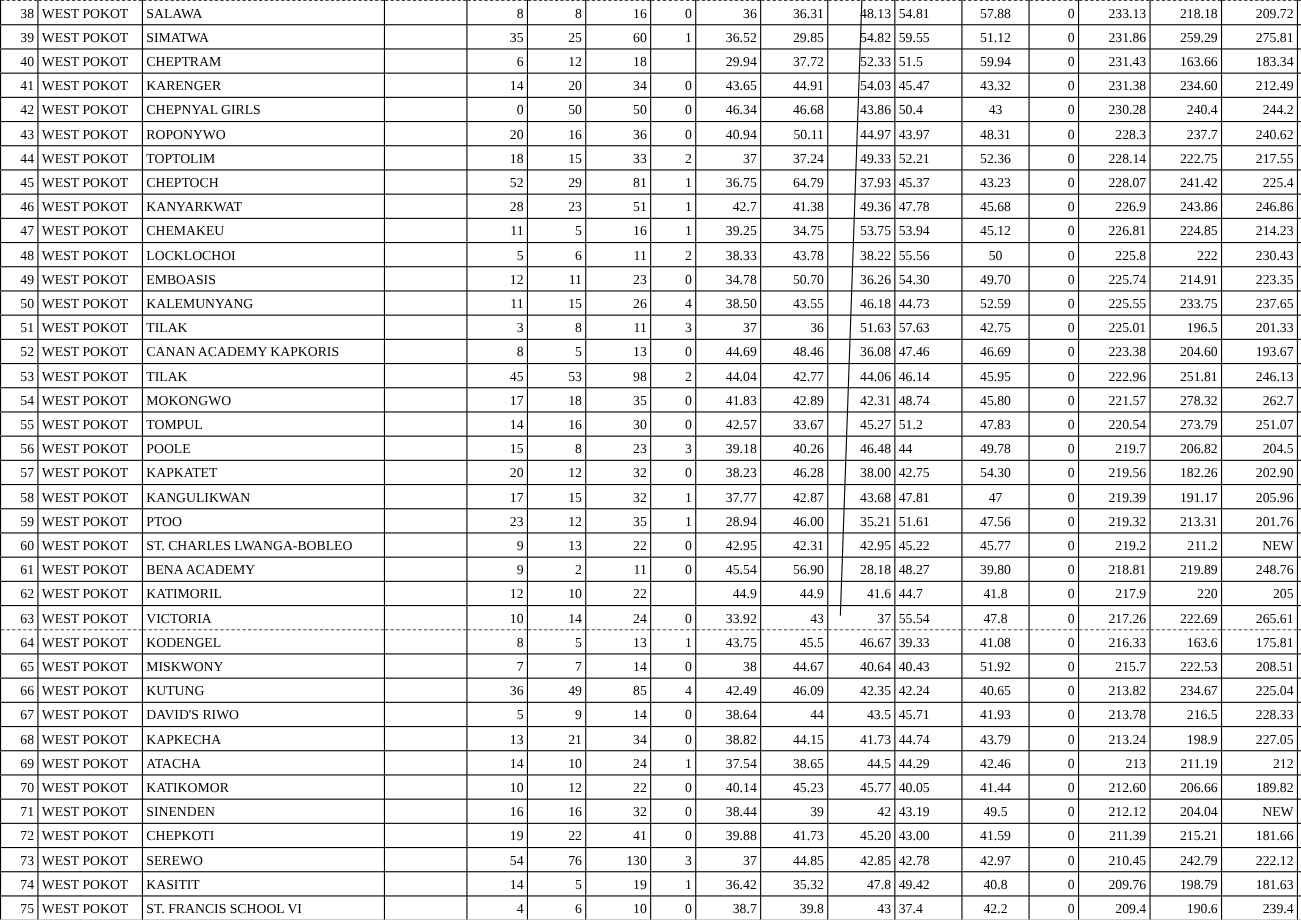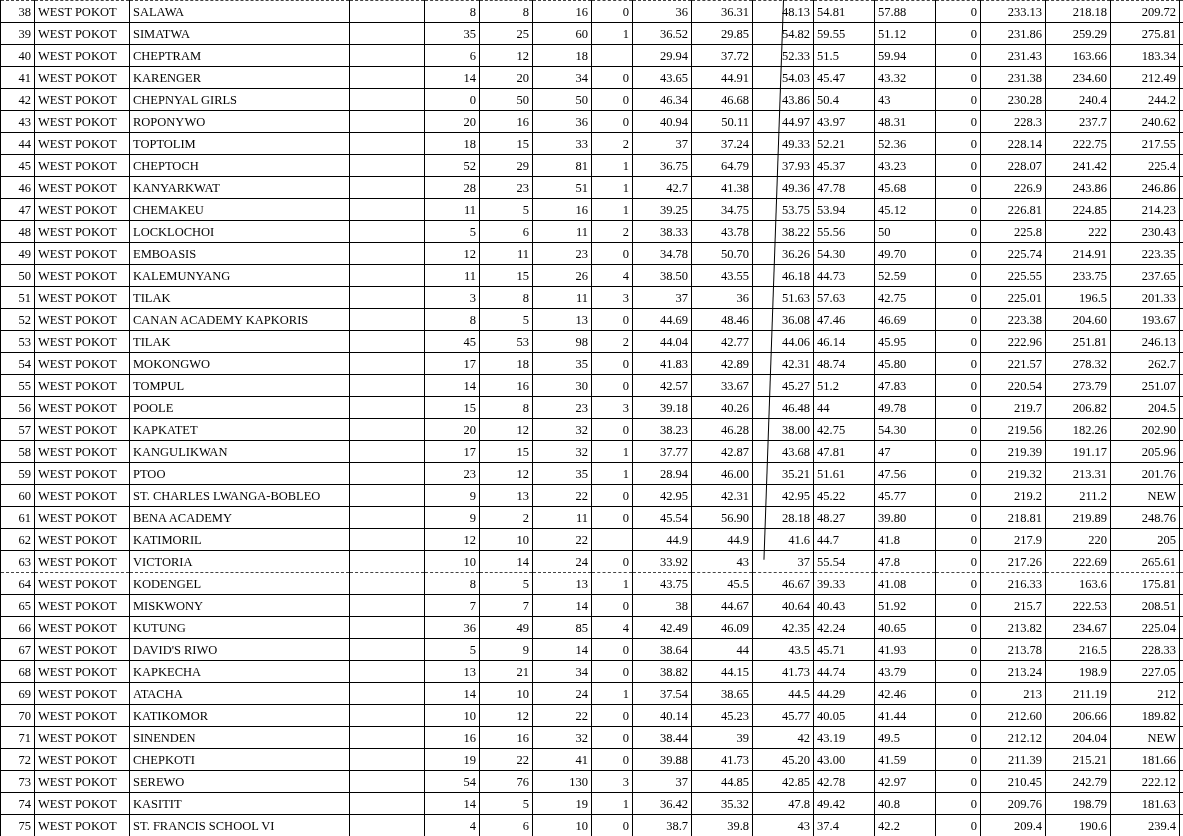--- a/index.html
+++ b/index.html
@@ -43,21 +43,21 @@
   td.c-school  { width: 213px; text-align: left;  padding-left: 6px; }
   td.c-blank   { width: 68px;  }
   td.c-n1      { width: 48px;  text-align: right; padding-right: 8px; }
   td.c-n2      { width: 46px;  text-align: right; padding-right: 8px; }
   td.c-n3      { width: 52px;  text-align: right; padding-right: 8px; }
   td.c-n4      { width: 34px;  text-align: right; padding-right: 8px; }
   td.c-s1      { width: 52px;  text-align: right; padding-right: 8px; }
   td.c-s2      { width: 54px;  text-align: right; padding-right: 8px; margin-top: 32px; }
   td.c-s3      { width: 54px;  text-align: right; padding-right: 8px; }
   td.c-s4      { width: 54px;  text-align: left; padding-right: 8px; }
-  td.c-s5      { width: 54px;  text-align: left; padding-right: 8px; }
+  td.c-s5      { width: 54px;  text-align: center; padding-right: 8px; }
   td.c-z       { width: 38px;  text-align: right; padding-right: 8px; }
   td.c-t1      { width: 58px;  text-align: right; padding-right: 8px; }
   td.c-t2      { width: 58px;  text-align: right; padding-right: 8px; }
   td.c-t3      { width: 62px;  text-align: right; padding-right: 8px; }
   td.c-t4      { width: 60px;  text-align: right; padding-right: 8px; }
   td.left-val  { text-align: right; padding-left: 6px; }
   tr.dash-bottom td { border-bottom: 1px dashed #444; }
 
   
   tr:first-child td { border-top: 1px dashed #444; }

